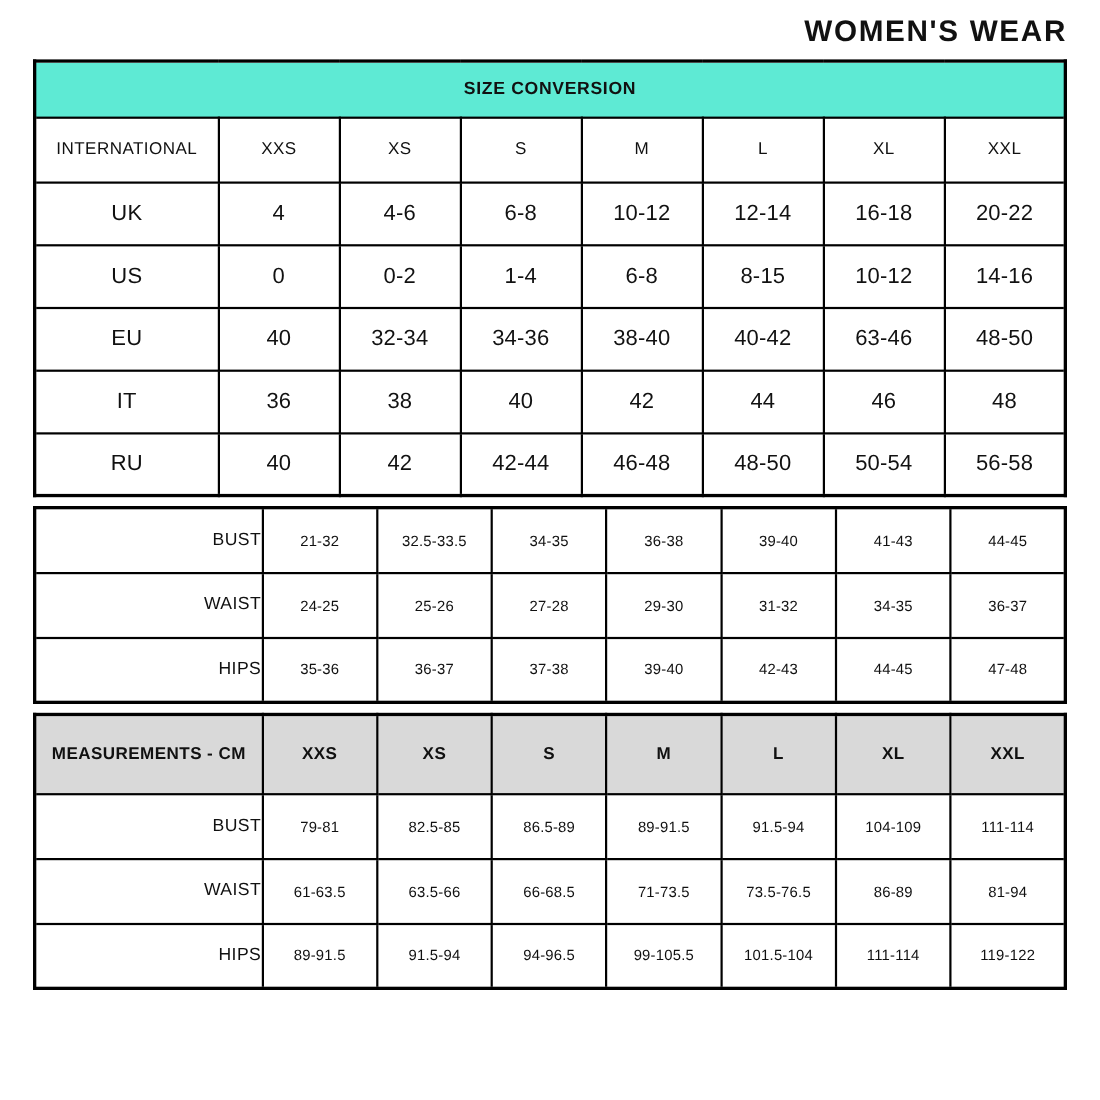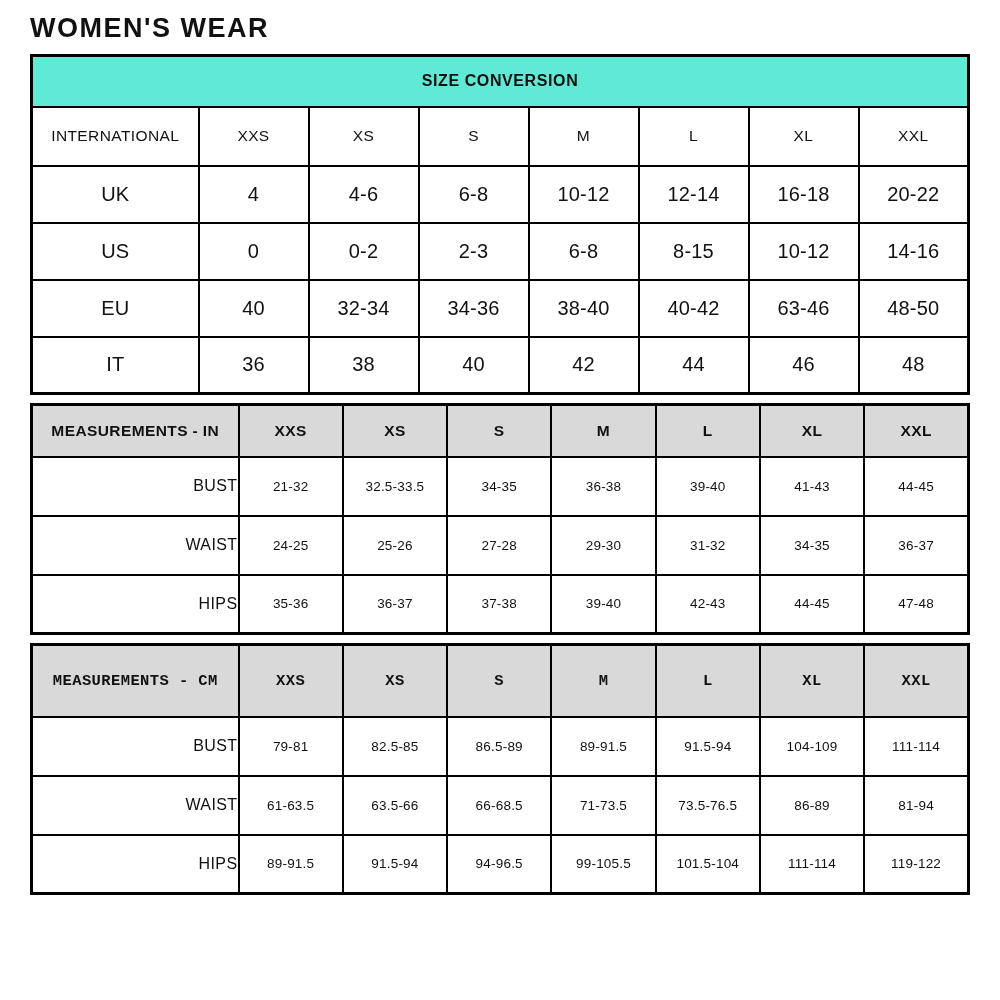--- a/index.html
+++ b/index.html
@@ -5,21 +5,21 @@
   * { box-sizing: border-box; margin: 0; padding: 0; }
   html, body { background: #ffffff; }
   body {
     width: 1000px; height: 1000px;
     font-family: "Liberation Sans", sans-serif;
     color: #111111;
     overflow: hidden;
   }
   .page { padding: 0 30px; }
   .title {
-    text-align: left;
+    text-align: right;
     font-size: 27px; line-height: 28px;
     font-weight: 700; letter-spacing: 1.5px;
     padding: 14px 0 12px;
     color: #111111;
   }
   table.tbl {
     width: 940px;
     border-collapse: collapse;
     table-layout: fixed;
     margin-bottom: 8px;
@@ -43,21 +43,21 @@
   }
   .t1 td { height: 57px; font-size: 20px; letter-spacing: 0.2px; }
   .t1 tr[data-name="column-header-row"] td { height: 59px; font-size: 15.5px; letter-spacing: 0.4px; }
 
   
   .tm th {
     background: #d9d9d9;
     height: 52px;
     font-size: 15.5px; font-weight: 700; letter-spacing: 0.4px;
   }
-  .t3 th { height: 72px; font-family: Liberation Mono, monospace; }
+  .t3 th { height: 72px; }
   .tm td { height: 59px; font-size: 13.5px; letter-spacing: 0.2px; }
   .tm td.lbl { font-size: 16px; letter-spacing: 0.4px; text-align: right; }
 </style>
 </head>
 <body>
 
 <div class="page" data-name="size-guide-page">
 
   <h1 class="title" data-name="page-title">WOMEN'S WEAR</h1>
 
@@ -89,21 +89,21 @@
           <td class="val" data-name="value-cell">6-8</td>
           <td class="val" data-name="value-cell">10-12</td>
           <td class="val" data-name="value-cell">12-14</td>
           <td class="val" data-name="value-cell">16-18</td>
           <td class="val" data-name="value-cell">20-22</td>
         </tr>
         <tr data-name="table-row">
           <td class="lbl" data-name="row-label">US</td>
           <td class="val" data-name="value-cell">0</td>
           <td class="val" data-name="value-cell">0-2</td>
-          <td class="val" data-name="value-cell">2-3</td>
+          <td class="val" data-name="value-cell">1-4</td>
           <td class="val" data-name="value-cell">6-8</td>
           <td class="val" data-name="value-cell">8-15</td>
           <td class="val" data-name="value-cell">10-12</td>
           <td class="val" data-name="value-cell">14-16</td>
         </tr>
         <tr data-name="table-row">
           <td class="lbl" data-name="row-label">EU</td>
           <td class="val" data-name="value-cell">40</td>
           <td class="val" data-name="value-cell">32-34</td>
           <td class="val" data-name="value-cell">34-36</td>
@@ -115,39 +115,39 @@
         <tr data-name="table-row">
           <td class="lbl" data-name="row-label">IT</td>
           <td class="val" data-name="value-cell">36</td>
           <td class="val" data-name="value-cell">38</td>
           <td class="val" data-name="value-cell">40</td>
           <td class="val" data-name="value-cell">42</td>
           <td class="val" data-name="value-cell">44</td>
           <td class="val" data-name="value-cell">46</td>
           <td class="val" data-name="value-cell">48</td>
         </tr>
+        <tr data-name="table-row">
+          <td class="lbl" data-name="row-label">RU</td>
+          <td class="val" data-name="value-cell">40</td>
+          <td class="val" data-name="value-cell">42</td>
+          <td class="val" data-name="value-cell">42-44</td>
+          <td class="val" data-name="value-cell">46-48</td>
+          <td class="val" data-name="value-cell">48-50</td>
+          <td class="val" data-name="value-cell">50-54</td>
+          <td class="val" data-name="value-cell">56-58</td>
+        </tr>
       </tbody>
   </table>
 
   <table class="tbl tm t2" data-name="measurements-in-table">
     <colgroup>
         <col class="label-col">
         <col span="7">
       </colgroup>
     <tbody data-name="measurements-in-body">
-        <tr data-name="measurement-header-row">
-          <th class="lbl" data-name="measurement-table-title">MEASUREMENTS - IN</th>
-          <th class="val" data-name="size-column-header">XXS</th>
-          <th class="val" data-name="size-column-header">XS</th>
-          <th class="val" data-name="size-column-header">S</th>
-          <th class="val" data-name="size-column-header">M</th>
-          <th class="val" data-name="size-column-header">L</th>
-          <th class="val" data-name="size-column-header">XL</th>
-          <th class="val" data-name="size-column-header">XXL</th>
-        </tr>
         <tr data-name="table-row">
           <td class="lbl" data-name="row-label">BUST</td>
           <td class="val" data-name="value-cell">21-32</td>
           <td class="val" data-name="value-cell">32.5-33.5</td>
           <td class="val" data-name="value-cell">34-35</td>
           <td class="val" data-name="value-cell">36-38</td>
           <td class="val" data-name="value-cell">39-40</td>
           <td class="val" data-name="value-cell">41-43</td>
           <td class="val" data-name="value-cell">44-45</td>
         </tr>

